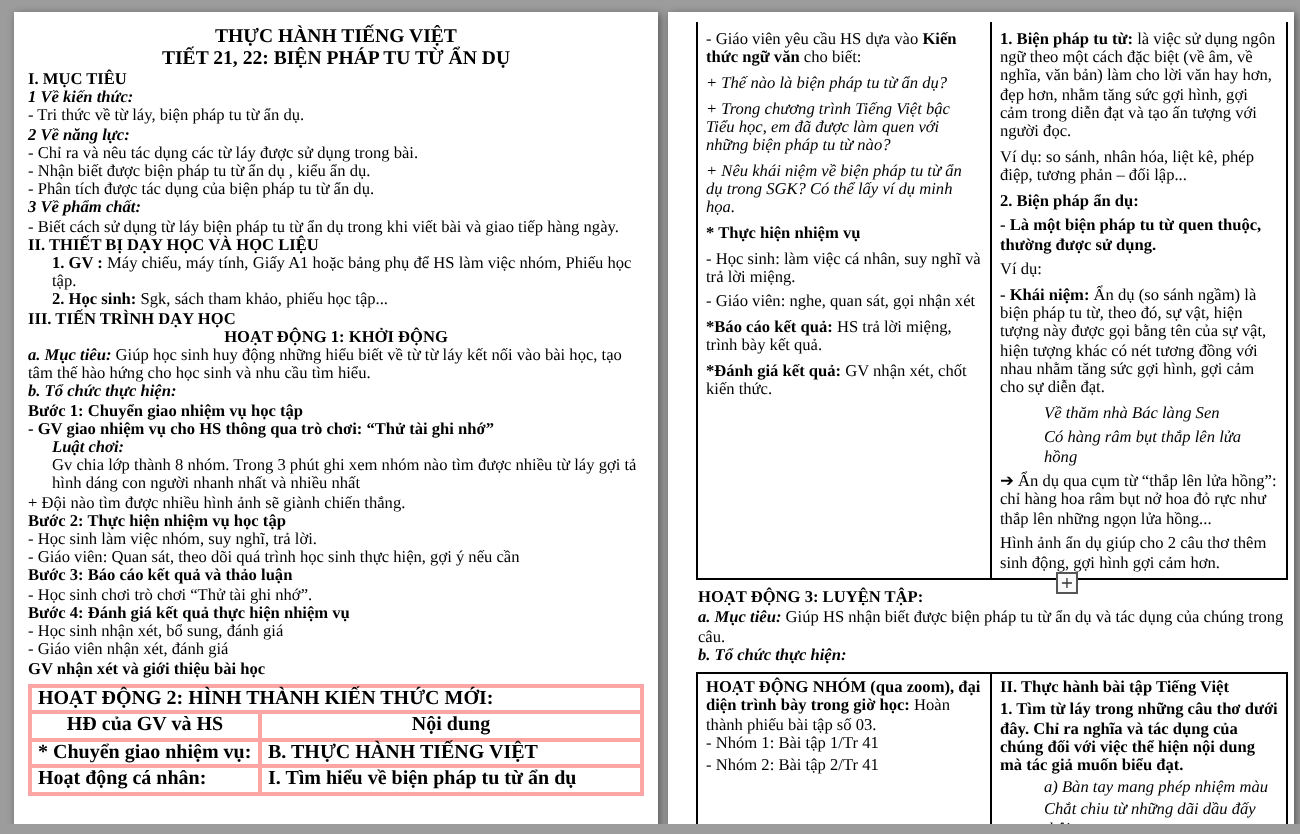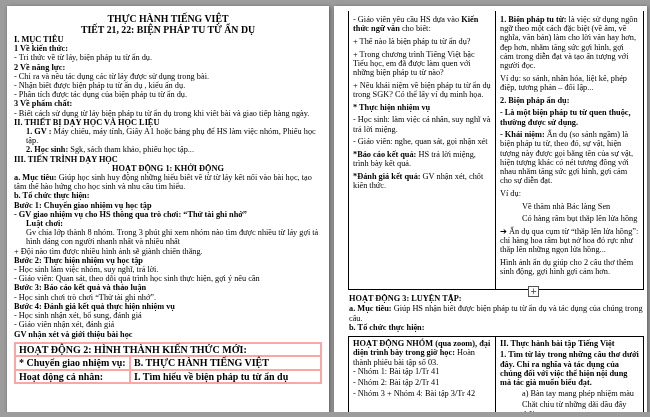--- a/index.html
+++ b/index.html
@@ -5,21 +5,21 @@
   *{margin:0;padding:0;box-sizing:border-box}
   html,body{width:650px;height:417px;overflow:hidden}
   body{background:#9c9c9c;font-family:"Liberation Serif",serif;color:#000}
   .desk{position:relative;width:650px;height:412px;overflow:hidden}
   .page{position:absolute;top:6px;background:#fff;box-shadow:1px 1px 4px rgba(0,0,0,.45)}
   .pl{left:7px;width:322px;height:640px;padding:7px 7px 0 7px}
   .pr{left:334px;width:313px;height:640px;padding:5px 3px 0 14px}
   .ln{font-size:8.3px;line-height:9.2px;margin:0}
   .t1{font-size:9.8px;line-height:11px}
   .b{font-weight:700}
-  .i{}
+  .i{font-style:italic}
   .c{text-align:center}
   .ind{padding-left:12px}
   .u{}
   .vind{padding-left:22px}
   
   .ltable{width:100%;border-collapse:collapse;margin-top:3px}
   .ltable td{border:2px solid #fca5a5;padding:1px 3px;font-size:10px;line-height:9.6px;vertical-align:top}
   .ltable .w1{width:115px}
   
   .rtable{display:flex;border:1px solid #000;border-top:none;height:279px;overflow:hidden}
@@ -78,20 +78,24 @@
     <p class="ln">- Học sinh nhận xét, bổ sung, đánh giá</p>
     <p class="ln">- Giáo viên nhận xét, đánh giá</p>
     <p class="ln b">GV nhận xét và giới thiệu bài học</p>
 
     <table class="ltable">
       <tbody>
           <tr>
         <td colspan="2" class="b">HOẠT ĐỘNG 2: HÌNH THÀNH KIẾN THỨC MỚI:</td>
       </tr>
       <tr>
+        <td class="b c w1">HĐ của GV và HS</td>
+        <td class="b c">Nội dung</td>
+      </tr>
+      <tr>
         <td class="b w1">* Chuyển giao nhiệm vụ:</td>
         <td class="b">B. THỰC HÀNH TIẾNG VIỆT</td>
       </tr>
       <tr>
         <td class="b w1">Hoạt động cá nhân:</td>
         <td class="b">I. Tìm hiểu về  biện pháp tu từ ẩn dụ</td>
       </tr>
     </tbody>
       </table>
   </div>
@@ -108,42 +112,41 @@
         <p class="ln">- Học sinh: làm việc cá nhân, suy nghĩ và trả lời miệng.</p>
         <p class="ln">- Giáo viên: nghe, quan sát, gọi nhận xét</p>
         <p class="ln"><b>*Báo cáo kết quả:</b><span> HS trả lời miệng, trình bày kết quả.</span></p>
         <p class="ln"><b>*Đánh giá kết quả:</b><span> GV nhận xét, chốt kiến thức.</span></p>
       </div>
       <div class="rcol rcol-r">
         <p class="ln"><b>1. Biện pháp tu từ:</b><span> là việc sử dụng ngôn ngữ theo một cách đặc biệt (về âm, về nghĩa, văn bản) làm cho lời văn hay hơn, đẹp hơn, nhằm tăng sức gợi hình, gợi cảm trong diễn đạt và tạo ấn tượng với người đọc.</span></p>
         <p class="ln">Ví dụ: so sánh, nhân hóa, liệt kê, phép điệp, tương phản – đối lập...</p>
         <p class="ln b">2. Biện pháp ẩn dụ:</p>
         <p class="ln b">- Là một biện pháp tu từ quen thuộc, thường được sử dụng.</p>
+        <p class="ln">Ví dụ:</p>
         <p class="ln"><b>- Khái niệm:</b><span> Ẩn dụ (so sánh ngầm) là biện pháp tu từ, theo đó, sự vật, hiện tượng này được gọi bằng tên của sự vật, hiện tượng khác có nét tương đồng với nhau nhằm tăng sức gợi hình, gợi cảm cho sự diễn đạt.</span></p>
-        <p class="ln">Ví dụ:</p>
         <p class="ln i vind">Về thăm nhà Bác làng Sen</p>
         <p class="ln i vind">Có hàng râm bụt thắp lên lửa hồng</p>
         <p class="ln">➔ Ẩn dụ qua cụm từ “thắp lên lửa hồng”: chỉ hàng hoa râm bụt nở hoa đỏ rực như thắp lên những ngọn lửa hồng...</p>
         <p class="ln">Hình ảnh ẩn dụ giúp cho 2 câu thơ thêm sinh động, gợi hình gợi cảm hơn.</p>
       </div>
     </div>
 
     <div class="act3">
       <span class="thandle">+</span>
       <p class="ln b">HOẠT ĐỘNG 3: LUYỆN TẬP:</p>
       <p class="ln"><b class="i">a. Mục tiêu:</b><span> Giúp HS nhận biết được biện pháp tu từ ẩn dụ và tác dụng của chúng trong câu.</span></p>
       <p class="ln b i">b. Tổ chức thực hiện:</p>
     </div>
 
     <div class="btable">
       <div class="bcol bcol-l">
         <p class="ln"><b>HOẠT ĐỘNG NHÓM (qua zoom), đại diện trình bày trong giờ học: </b><span>Hoàn thành phiếu bài tập số 03.</span></p>
         <p class="ln"><span>- </span><span class="u">Nhóm 1</span><span>: Bài tập 1/Tr 41</span></p>
         <p class="ln"><span>- </span><span class="u">Nhóm 2</span><span>: Bài tập 2/Tr 41</span></p>
-        <p class="ln"><span>- </span><span class="u">Nhóm 3 + Nhóm 4</span><span>:  Bài tập 3/Tr 42</span></p>
       </div>
       <div class="bcol bcol-r">
         <p class="ln b">II. Thực hành bài tập Tiếng Việt</p>
         <p class="ln b">1. Tìm từ láy trong những câu thơ dưới đây. Chỉ ra nghĩa và tác dụng của chúng đối với việc thể hiện nội dung mà tác giả muốn biểu đạt.</p>
         <p class="ln i vind">a) Bàn tay mang phép nhiệm màu</p>
         <p class="ln i vind">Chắt chiu từ những dãi dầu đấy thôi.</p>
       </div>
     </div>
 
   </div>

